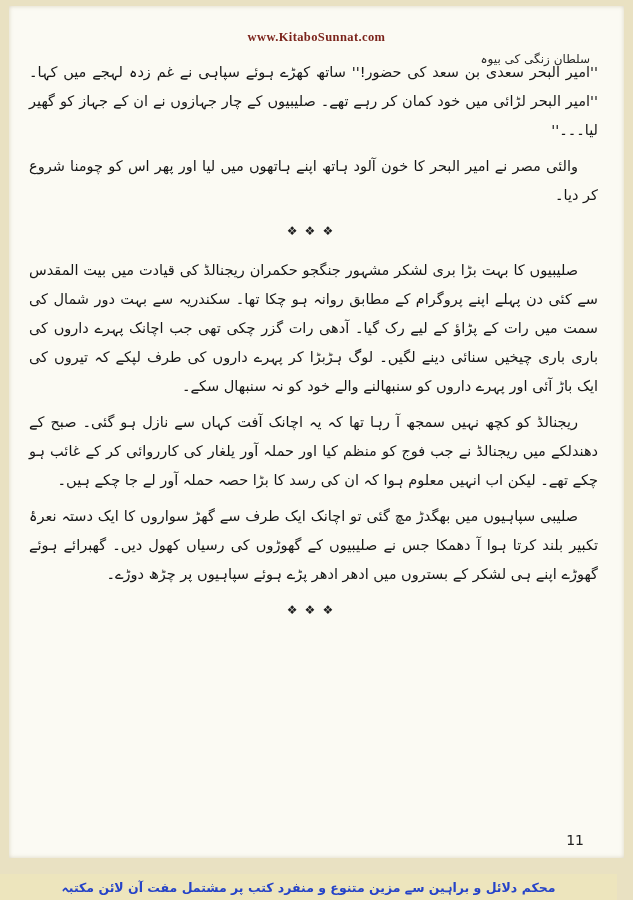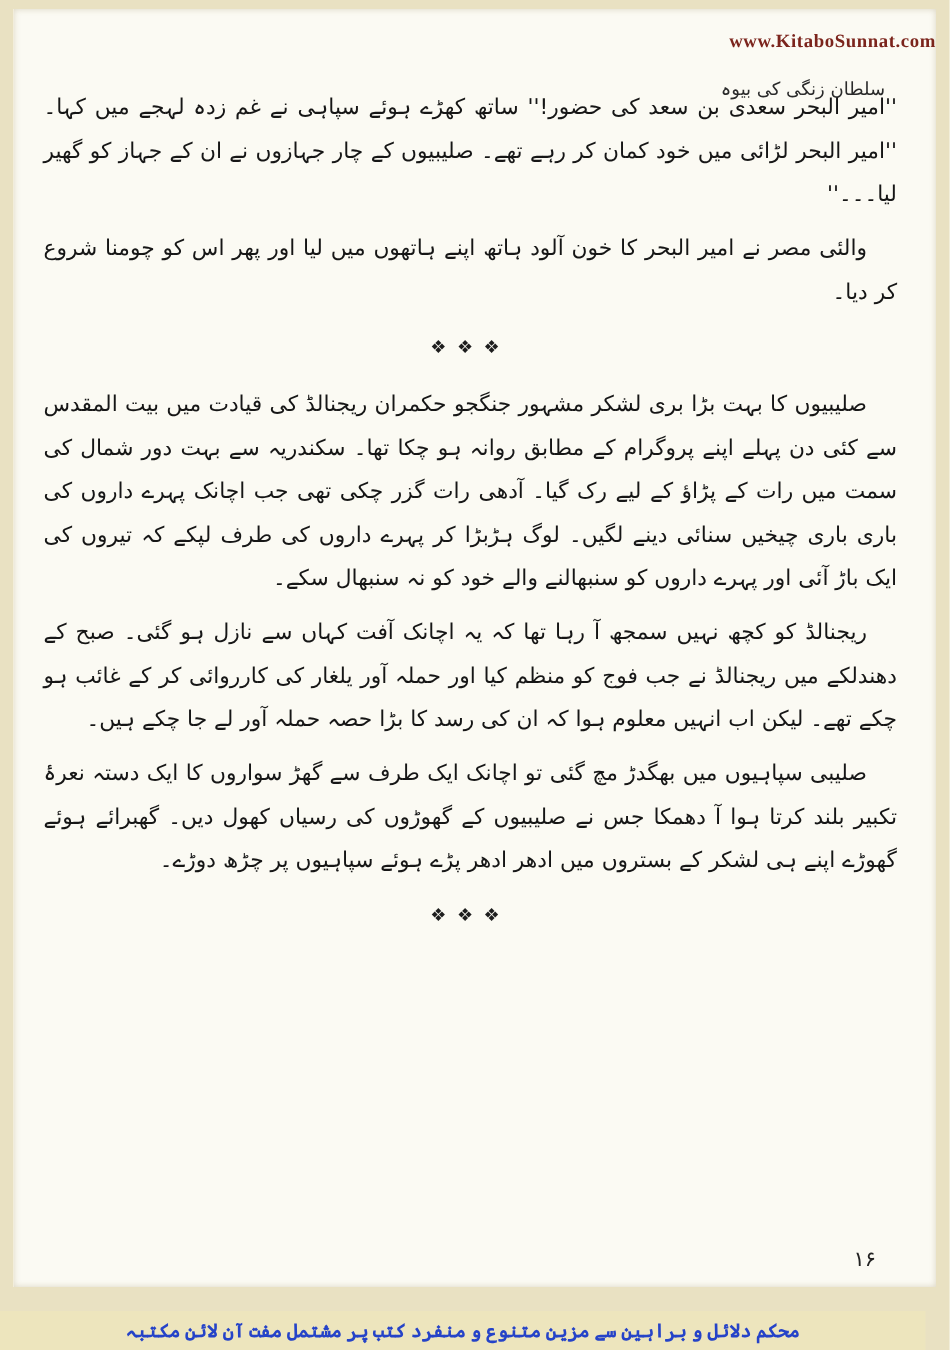--- a/index.html
+++ b/index.html
@@ -12,22 +12,22 @@
     font-family: "DejaVu Sans", sans-serif;
   }
   .scan-page {
     position: absolute;
     top: 6px; left: 9px; right: 9px; bottom: 42px;
     background: #fbfaf3;
     box-shadow: 0 0 4px rgba(120,100,40,0.25) inset;
   }
   .watermark {
     position: absolute;
-    top: 14px; left: 0; width: 100%;
-    text-align: right;
+    top: 24px; left: 0; width: 100%;
+    text-align: center;
     font-family: "Liberation Serif", serif;
     font-weight: bold;
     font-size: 12.5px;
     letter-spacing: 0.4px;
     color: #7b241c;
   }
   .running-header {
     position: absolute;
     top: 26px; right: 34px;
     direction: rtl;
@@ -66,21 +66,20 @@
     direction: rtl;
   }
   .footer-strip {
     position: absolute;
     left: 0; right: 16px; bottom: 0;
     height: 26px;
     background: #ede5bd;
     display: flex;
     align-items: center;
     justify-content: center;
-    font-family: Liberation Serif, serif;
   }
   .footer-tagline {
     direction: rtl;
     color: #2543c8;
     font-weight: bold;
     font-size: 12.5px;
   }
 </style>
 </head>
 <body>
@@ -103,19 +102,19 @@
 
     <p class="para">ریجنالڈ کو کچھ نہیں سمجھ آ رہا تھا کہ یہ اچانک آفت کہاں سے نازل ہو گئی۔ صبح کے دھندلکے میں ریجنالڈ نے جب فوج کو منظم کیا اور حملہ آور یلغار کی کارروائی کر کے غائب ہو چکے تھے۔ لیکن اب انہیں معلوم ہوا کہ ان کی رسد کا بڑا حصہ حملہ آور لے جا چکے ہیں۔</p>
 
     <p class="para">صلیبی سپاہیوں میں بھگدڑ مچ گئی تو اچانک ایک طرف سے گھڑ سواروں کا ایک دستہ نعرۂ تکبیر بلند کرتا ہوا آ دھمکا جس نے صلیبیوں کے گھوڑوں کی رسیاں کھول دیں۔ گھبرائے ہوئے گھوڑے اپنے ہی لشکر کے بستروں میں ادھر ادھر پڑے ہوئے سپاہیوں پر چڑھ دوڑے۔</p>
 
 
     <div class="ornament">❖❖❖</div>
 
   </div>
 
-  <div class="page-number">۱۶</div>
+  <div class="page-number">11</div>
 
 </div>
 
 <div class="footer-strip">
   <div class="footer-tagline">محکم دلائل و براہین سے مزین متنوع و منفرد کتب پر مشتمل مفت آن لائن مکتبہ</div>
 </div>
 
 </body></html>

